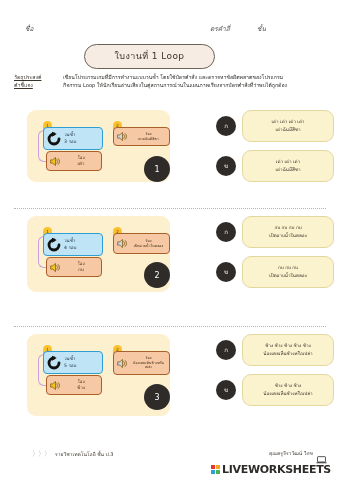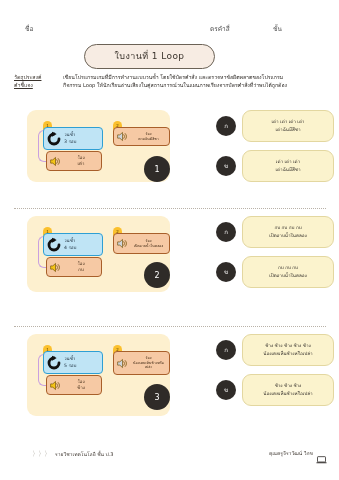--- a/index.html
+++ b/index.html
@@ -5,25 +5,25 @@
   * { box-sizing: border-box; margin: 0; padding: 0; }
   html, body {
     width: 339px; height: 480px;
     background: #ffffff;
     font-family: "DejaVu Sans", "Liberation Sans", sans-serif;
     overflow: hidden;
   }
   .page { position: relative; width: 339px; height: 480px; background: #fff; }
 
   
-  .hdr { position: absolute; top: 24px; left: 0; width: 334px; height: 14px; }
+  .hdr { position: absolute; top: 24px; left: 0; width: 334px; height: 14px; font-style: italic; }
   .hdr span { position: absolute; font-size: 6.5px; color: #4a4a4a; }
   .hdr .f-name  { left: 25px; }
   .hdr .f-no    { left: 210px; }
-  .hdr .f-class { left: 273px; }
+  .hdr .f-class { left: 257px; }
 
   
   .title-wrap { position: absolute; top: 44px; left: 0; width: 299px; text-align: center; }
   .title-pill {
     display: inline-block;
     padding: 4px 30px 5px;
     background: #f7ece3;
     border: 1.3px solid #6b6256;
     border-radius: 20px;
     font-size: 9px;
@@ -421,15 +421,24 @@
     </div>
     <div class="fr">
       <span class="fr-text">คุณครูจิราวัฒน์  วิกข</span>
       <span class="laptop">
         <svg viewBox="0 0 24 18" width="11" height="8">
           <rect x="3" y="1.5" width="18" height="12" rx="1.4" fill="#fff" stroke="#2f2b28" stroke-width="1.8"></rect>
           <rect x="0.5" y="14" width="23" height="2.4" rx="1.2" fill="#2f2b28"></rect>
         </svg>
       </span>
     </div>
+    <div class="lw">
+      <span class="lw-logo">
+        <i style="background:#e8342a"></i>
+          <i style="background:#f5a623"></i>
+        <i style="background:#2e9fd4"></i>
+          <i style="background:#4caf50"></i>
+      </span>
+      <span class="lw-text">LIVEWORKSHEETS</span>
+    </div>
   </div>
 
 </div>
 
 </body></html>

